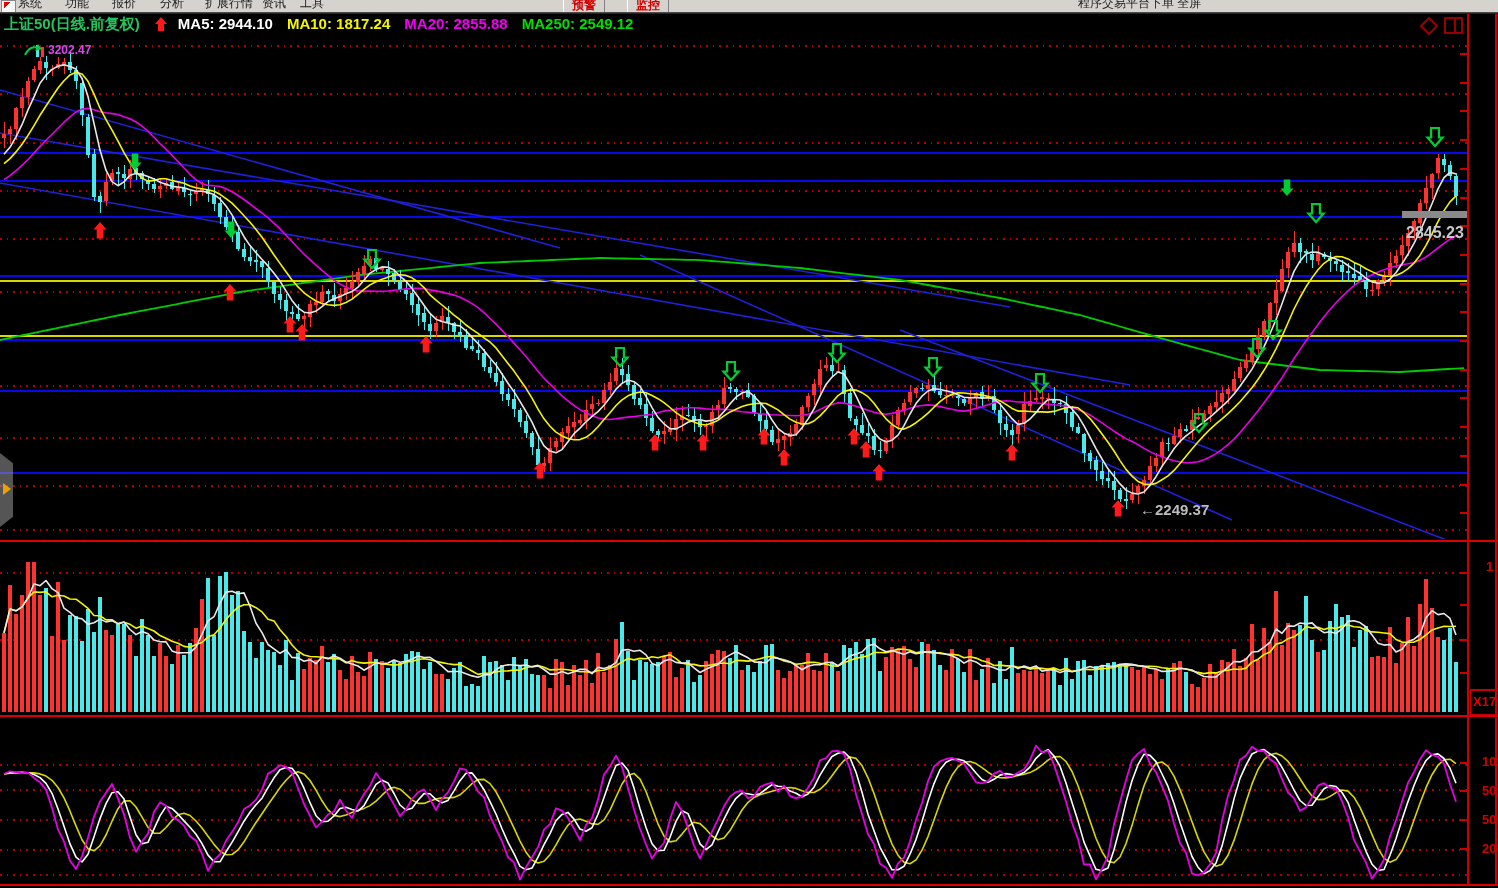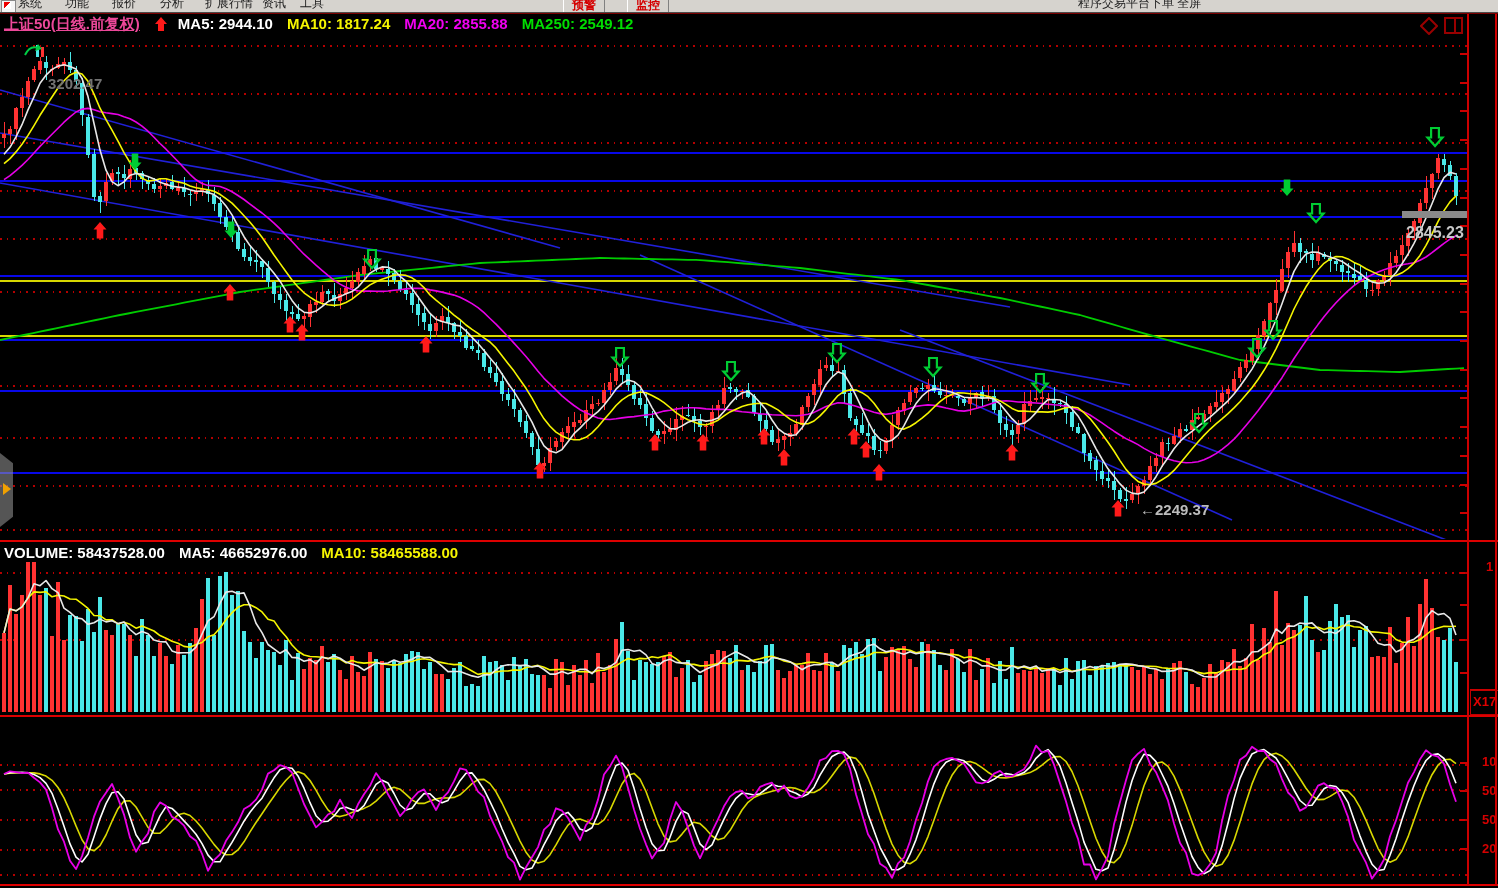--- a/index.html
+++ b/index.html
@@ -923,21 +923,21 @@
         <line x1="0" y1="875" x2="1468" y2="875" stroke="#b40000" stroke-width="1.4" stroke-dasharray="1.6 5" shape-rendering="crispEdges"></line>
       </g>
       <g clip-path="url(#kdjClip)">
         <polyline points="4.0,774.0 10.0,773.3 16.0,773.0 22.0,772.8 28.0,772.8 34.0,772.9 40.0,773.9 46.0,776.1 52.0,780.3 58.0,787.5 64.0,797.9 70.0,811.2 76.0,825.9 82.0,839.7 88.0,848.7 94.0,850.8 100.0,845.7 106.0,835.0 112.0,821.2 118.0,808.7 124.0,801.1 130.0,800.8 136.0,807.0 142.0,817.2 148.0,827.3 154.0,833.3 160.0,833.1 166.0,827.5 172.0,820.4 178.0,814.8 184.0,813.2 190.0,815.5 196.0,821.0 202.0,828.0 208.0,836.2 214.0,844.4 220.0,851.2 226.0,854.8 232.0,854.5 238.0,849.9 244.0,841.8 250.0,831.9 256.0,822.5 262.0,813.7 268.0,804.8 274.0,796.2 280.0,787.6 286.0,780.2 292.0,774.2 298.0,771.8 304.0,773.9 310.0,780.5 316.0,790.2 322.0,800.8 328.0,809.9 334.0,815.4 340.0,816.6 346.0,814.9 352.0,812.5 358.0,810.4 364.0,808.4 370.0,805.6 376.0,801.1 382.0,795.2 388.0,789.6 394.0,787.2 400.0,789.2 406.0,794.3 412.0,799.9 418.0,803.4 424.0,803.4 430.0,801.1 436.0,799.0 442.0,797.9 448.0,798.0 454.0,797.4 460.0,794.8 466.0,789.5 472.0,783.6 478.0,779.6 484.0,779.4 490.0,783.6 496.0,791.8 502.0,803.0 508.0,815.3 514.0,828.1 520.0,841.1 526.0,852.2 532.0,860.1 538.0,863.0 544.0,861.3 550.0,854.7 556.0,844.9 562.0,834.1 568.0,825.1 574.0,820.0 580.0,819.1 586.0,821.2 592.0,823.9 598.0,824.3 604.0,819.9 610.0,810.2 616.0,797.0 622.0,784.0 628.0,775.2 634.0,773.4 640.0,779.1 646.0,791.5 652.0,807.7 658.0,823.8 664.0,836.2 670.0,841.9 676.0,840.7 682.0,834.1 688.0,826.7 694.0,822.2 700.0,823.6 706.0,829.2 712.0,836.0 718.0,839.7 724.0,837.9 730.0,830.6 736.0,820.3 742.0,810.0 748.0,802.3 754.0,797.5 760.0,794.8 766.0,792.9 772.0,791.2 778.0,789.7 784.0,788.1 790.0,787.5 796.0,788.4 802.0,790.8 808.0,792.4 814.0,792.5 820.0,789.3 826.0,783.7 832.0,775.7 838.0,767.5 844.0,760.5 850.0,757.0 856.0,758.4 862.0,765.6 868.0,777.8 874.0,793.5 880.0,811.4 886.0,828.6 892.0,844.1 898.0,855.2 904.0,862.3 910.0,863.7 916.0,859.9 922.0,850.2 928.0,836.6 934.0,820.0 940.0,803.1 946.0,787.7 952.0,775.3 958.0,766.9 964.0,762.3 970.0,761.5 976.0,763.6 982.0,767.7 988.0,772.2 994.0,775.9 1000.0,777.8 1006.0,777.9 1012.0,776.9 1018.0,775.5 1024.0,774.2 1030.0,772.6 1036.0,769.5 1042.0,765.2 1048.0,760.1 1054.0,756.8 1060.0,756.5 1066.0,761.5 1072.0,771.5 1078.0,785.8 1084.0,803.0 1090.0,821.0 1096.0,838.2 1102.0,851.8 1108.0,861.2 1114.0,862.7 1120.0,857.0 1126.0,843.6 1132.0,825.6 1138.0,804.9 1144.0,785.8 1150.0,771.4 1156.0,763.3 1162.0,762.0 1168.0,766.3 1174.0,776.2 1180.0,789.6 1186.0,805.2 1192.0,821.7 1198.0,837.9 1204.0,851.9 1210.0,861.6 1216.0,866.2 1222.0,864.2 1228.0,855.3 1234.0,840.4 1240.0,821.9 1246.0,802.3 1252.0,783.9 1258.0,769.5 1264.0,759.7 1270.0,754.7 1276.0,753.3 1282.0,756.0 1288.0,761.4 1294.0,769.5 1300.0,778.8 1306.0,788.3 1312.0,795.9 1318.0,799.6 1324.0,799.4 1330.0,796.4 1336.0,792.6 1342.0,790.0 1348.0,791.1 1354.0,797.2 1360.0,807.3 1366.0,820.3 1372.0,834.6 1378.0,848.3 1384.0,858.3 1390.0,862.2 1396.0,859.6 1402.0,850.7 1408.0,836.9 1414.0,820.1 1420.0,803.3 1426.0,787.7 1432.0,774.7 1438.0,765.2 1444.0,759.8 1450.0,759.2 1456.0,763.7" fill="none" stroke="#d8d800" stroke-width="1.6" stroke-linejoin="round"></polyline>
         <polyline points="4.0,774.0 10.0,772.7 16.0,772.5 22.0,772.3 28.0,772.7 34.0,774.5 40.0,777.6 46.0,783.3 52.0,793.3 58.0,809.0 64.0,826.3 70.0,843.9 76.0,857.2 82.0,862.0 88.0,854.3 94.0,836.8 100.0,818.6 106.0,803.6 112.0,792.7 118.0,791.7 124.0,799.0 130.0,816.9 136.0,834.7 142.0,843.7 148.0,842.3 154.0,828.9 160.0,815.9 166.0,806.6 172.0,808.4 178.0,814.2 184.0,820.9 190.0,827.3 196.0,834.2 202.0,843.6 208.0,855.1 214.0,861.6 220.0,861.8 226.0,851.8 232.0,842.4 238.0,831.8 244.0,821.2 250.0,812.3 256.0,804.8 262.0,798.2 268.0,787.6 274.0,777.8 280.0,769.7 286.0,767.5 292.0,768.2 298.0,775.9 304.0,788.2 310.0,802.7 316.0,815.7 322.0,821.7 328.0,821.2 334.0,816.0 340.0,808.5 346.0,807.3 352.0,809.4 358.0,811.0 364.0,805.6 370.0,794.8 376.0,784.4 382.0,780.2 388.0,783.0 394.0,793.5 400.0,805.0 406.0,810.0 412.0,808.2 418.0,800.2 424.0,793.6 430.0,793.7 436.0,799.6 442.0,802.7 448.0,800.4 454.0,790.8 460.0,780.7 466.0,773.2 472.0,772.9 478.0,780.6 484.0,789.7 490.0,801.6 496.0,814.0 502.0,828.8 508.0,842.4 514.0,853.7 520.0,866.4 526.0,869.8 532.0,868.1 538.0,857.2 544.0,844.7 550.0,833.6 556.0,820.7 562.0,814.4 568.0,812.4 574.0,819.1 580.0,829.0 586.0,831.3 592.0,827.8 598.0,814.2 604.0,797.4 610.0,780.2 616.0,765.5 622.0,763.0 628.0,770.2 634.0,788.1 640.0,808.7 646.0,827.5 652.0,843.8 658.0,850.8 664.0,850.3 670.0,837.3 676.0,821.4 682.0,810.7 688.0,813.6 694.0,828.1 700.0,843.9 706.0,849.6 712.0,844.9 718.0,831.9 724.0,819.1 730.0,807.4 736.0,798.3 742.0,793.1 748.0,793.7 754.0,795.0 760.0,793.7 766.0,789.0 772.0,784.6 778.0,786.3 784.0,786.7 790.0,791.1 796.0,793.2 802.0,796.8 808.0,794.1 814.0,787.2 820.0,775.2 826.0,765.3 832.0,756.5 838.0,753.3 844.0,752.0 850.0,757.8 856.0,772.3 862.0,792.3 868.0,814.2 874.0,830.8 880.0,847.3 886.0,858.5 892.0,869.8 898.0,869.7 904.0,866.3 910.0,854.2 916.0,839.6 922.0,821.4 928.0,801.3 934.0,783.6 940.0,769.7 946.0,762.3 952.0,759.4 958.0,759.2 964.0,760.8 970.0,765.8 976.0,773.0 982.0,779.5 988.0,782.2 994.0,779.3 1000.0,775.1 1006.0,773.6 1012.0,774.5 1018.0,775.0 1024.0,772.6 1030.0,767.2 1036.0,758.3 1042.0,752.7 1048.0,749.6 1054.0,756.0 1060.0,766.2 1066.0,783.1 1072.0,802.6 1078.0,821.1 1084.0,842.1 1090.0,855.9 1096.0,869.3 1102.0,870.7 1108.0,868.0 1114.0,849.7 1120.0,827.4 1126.0,802.1 1132.0,780.8 1138.0,764.7 1144.0,754.2 1150.0,755.4 1156.0,761.6 1162.0,774.0 1168.0,786.4 1174.0,803.5 1180.0,822.5 1186.0,839.8 1192.0,856.5 1198.0,867.2 1204.0,873.7 1210.0,870.6 1216.0,863.1 1222.0,846.1 1228.0,823.2 1234.0,798.9 1240.0,778.4 1246.0,765.1 1252.0,754.0 1258.0,751.1 1264.0,749.6 1270.0,753.8 1276.0,758.0 1282.0,767.4 1288.0,778.4 1294.0,790.0 1300.0,800.5 1306.0,805.5 1312.0,805.2 1318.0,796.8 1324.0,788.8 1330.0,785.5 1336.0,786.5 1342.0,792.5 1348.0,802.3 1354.0,819.4 1360.0,836.1 1366.0,851.3 1372.0,864.2 1378.0,870.5 1384.0,869.5 1390.0,855.3 1396.0,838.7 1402.0,819.4 1408.0,801.6 1414.0,785.5 1420.0,771.4 1426.0,760.5 1432.0,754.8 1438.0,753.9 1444.0,758.5 1450.0,768.2 1456.0,783.2" fill="none" stroke="#ffffff" stroke-width="1.6" stroke-linejoin="round"></polyline>
         <polyline points="4.0,774.0 10.0,771.3 16.0,772.2 22.0,773.2 28.0,772.6 34.0,777.8 40.0,782.4 46.0,789.6 52.0,807.9 58.0,829.4 64.0,841.7 70.0,860.7 76.0,869.1 82.0,856.1 88.0,837.6 94.0,816.7 100.0,801.4 106.0,792.7 112.0,783.9 118.0,798.4 124.0,814.6 130.0,837.7 136.0,851.7 142.0,841.6 148.0,833.5 154.0,811.7 160.0,802.4 166.0,805.8 172.0,816.9 178.0,820.1 184.0,825.7 190.0,836.2 196.0,840.7 202.0,853.8 208.0,870.8 214.0,860.2 220.0,854.4 226.0,840.8 232.0,832.1 238.0,822.3 244.0,809.1 250.0,805.5 256.0,799.6 262.0,789.6 268.0,773.6 274.0,770.3 280.0,765.1 286.0,767.0 292.0,772.5 298.0,788.2 304.0,804.0 310.0,815.8 316.0,827.3 322.0,821.8 328.0,814.5 334.0,811.5 340.0,799.6 346.0,810.7 352.0,818.0 358.0,804.3 364.0,794.3 370.0,785.8 376.0,773.1 382.0,781.5 388.0,794.3 394.0,804.6 400.0,816.1 406.0,809.4 412.0,799.0 418.0,792.3 424.0,789.4 430.0,799.3 436.0,810.0 442.0,798.6 448.0,792.4 454.0,781.4 460.0,768.3 466.0,769.8 472.0,780.4 478.0,791.6 484.0,797.2 490.0,816.0 496.0,828.9 502.0,841.3 508.0,857.1 514.0,862.6 520.0,879.6 526.0,867.3 532.0,857.3 538.0,847.1 544.0,829.6 550.0,824.1 556.0,808.3 562.0,810.7 568.0,818.0 574.0,828.7 580.0,840.2 586.0,825.0 592.0,818.1 598.0,799.6 604.0,774.5 610.0,766.4 616.0,755.6 622.0,766.9 628.0,788.0 634.0,809.5 640.0,828.7 646.0,844.3 652.0,858.4 658.0,849.6 664.0,843.0 670.0,819.3 676.0,802.0 682.0,810.9 688.0,827.9 694.0,845.6 700.0,858.3 706.0,844.9 712.0,831.6 718.0,819.3 724.0,806.3 730.0,796.6 736.0,792.0 742.0,790.8 748.0,798.3 754.0,795.9 760.0,786.9 766.0,784.4 772.0,782.7 778.0,791.8 784.0,785.5 790.0,795.9 796.0,798.3 802.0,796.2 808.0,787.7 814.0,777.8 820.0,760.3 826.0,758.0 832.0,751.2 838.0,750.8 844.0,754.1 850.0,768.6 856.0,794.2 862.0,814.1 868.0,834.3 874.0,843.9 880.0,863.8 886.0,867.7 892.0,877.9 898.0,863.4 904.0,857.7 910.0,841.5 916.0,819.7 922.0,803.0 928.0,781.3 934.0,766.6 940.0,761.3 946.0,759.0 952.0,757.8 958.0,760.8 964.0,763.7 970.0,772.9 976.0,782.3 982.0,783.3 988.0,781.0 994.0,773.6 1000.0,770.9 1006.0,776.4 1012.0,776.2 1018.0,772.5 1024.0,769.2 1030.0,760.1 1036.0,745.6 1042.0,752.5 1048.0,750.8 1054.0,764.6 1060.0,783.1 1066.0,801.5 1072.0,823.0 1078.0,838.9 1084.0,864.5 1090.0,864.3 1096.0,879.3 1102.0,868.6 1108.0,856.1 1114.0,824.3 1120.0,801.9 1126.0,780.3 1132.0,760.1 1138.0,753.7 1144.0,748.9 1150.0,763.7 1156.0,772.2 1162.0,786.2 1168.0,800.7 1174.0,823.5 1180.0,843.1 1186.0,852.7 1192.0,873.6 1198.0,875.4 1204.0,872.3 1210.0,864.3 1216.0,852.8 1222.0,821.1 1228.0,795.6 1234.0,780.0 1240.0,759.7 1246.0,755.6 1252.0,746.8 1258.0,751.0 1264.0,751.0 1270.0,759.3 1276.0,763.6 1282.0,779.1 1288.0,792.5 1294.0,798.3 1300.0,810.8 1306.0,807.4 1312.0,797.4 1318.0,785.7 1324.0,783.2 1330.0,787.7 1336.0,788.5 1342.0,801.3 1348.0,816.9 1354.0,839.9 1360.0,851.3 1366.0,862.7 1372.0,878.6 1378.0,870.2 1384.0,859.5 1390.0,836.2 1396.0,820.4 1402.0,801.5 1408.0,782.8 1414.0,772.1 1420.0,759.2 1426.0,750.3 1432.0,754.9 1438.0,756.7 1444.0,763.8 1450.0,784.2 1456.0,801.7" fill="none" stroke="#e600e6" stroke-width="1.8" stroke-linejoin="round"></polyline>
       </g>
     </svg>
 
   <div class="hdr" style="left:4px;top:15px;">
-    <span style="color:#ec4899;text-decoration:underline;">上证50(日线.前复权)</span><span style="margin-right:10px;"><svg width="14" height="16" style="display:inline;vertical-align:-3px;">
+    <span style="color:#22c55e;">上证50(日线.前复权)</span><span style="margin-right:10px;"><svg width="14" height="16" style="display:inline;vertical-align:-3px;">
           <path d="M7,1 L13,8 L10,8 L10,15 L4,15 L4,8 L1,8 Z" fill="#ff1a1a"></path>
         </svg></span><span id="ma-labels"><span style="color: rgb(255, 255, 255);">MA5: 2944.10</span><span style="color: rgb(245, 245, 0);">MA10: 1817.24</span><span style="color: rgb(240, 0, 240);">MA20: 2855.88</span><span style="color: rgb(0, 221, 0);">MA250: 2549.12</span></span>
   </div>
 
   <div class="pane-ico" style="left:1420px;">
     <svg width="18" height="18">
         <path d="M9,1 L17,9 L9,17 L1,9 Z" fill="none" stroke="#990000" stroke-width="2"></path>
       </svg>
   </div>
   <div class="pane-ico" style="left:1444px;">
@@ -948,27 +948,24 @@
   </div>
 
   <span style="position:absolute;left:24px;top:43px;">
     <svg width="22" height="16">
         <rect x="12" y="2" width="3" height="12" fill="#4ae8e8"></rect>
         <rect x="17" y="4" width="3" height="10" fill="#ff3232"></rect>
         <path d="M1,12 Q6,2 14,5" fill="none" stroke="#00cc44" stroke-width="2"></path>
         <path d="M14,1 L18,6 L11,8 Z" fill="#00cc44"></path>
       </svg>
   </span>
-  <div class="pxlabel" style="left:48px;top:43px;font-size:15px;color:#737373;margin-top:32px;">3202.47</div>
+  <div class="pxlabel" style="left:48px;top:43px;font-size:12px;color:#d946ef;">3202.47</div>
   <div class="pxlabel" style="left:1406px;top:224px;font-size:16px;width:90px;">2845.23</div>
   <div class="pxlabel" style="left:1140px;top:501px;font-size:15px;color:#bcbcbc;">←2249.37</div>
 
-  <div class="hdr" style="left:4px;top:544px;">
-    <span id="vol-labels"><span style="color: rgb(255, 255, 255);">VOLUME: 58437528.00</span><span style="color: rgb(255, 255, 255);">MA5: 46652976.00</span><span style="color: rgb(245, 245, 0);">MA10: 58465588.00</span></span>
-  </div>
   <div class="redlabel clip" style="left:1486px;top:559px;width:12px;">1</div>
   <div id="x17-box">X17</div>
 
   <div id="kdj-scale">
       <div class="redlabel clip" style="left: 1482px; top: 754px; width: 15px;">100</div>
       <div class="redlabel clip" style="left: 1482px; top: 783px; width: 15px;">50</div>
       <div class="redlabel clip" style="left: 1482px; top: 812px; width: 15px;">50</div>
       <div class="redlabel clip" style="left: 1482px; top: 841px; width: 15px;">20</div>
     </div>
 

